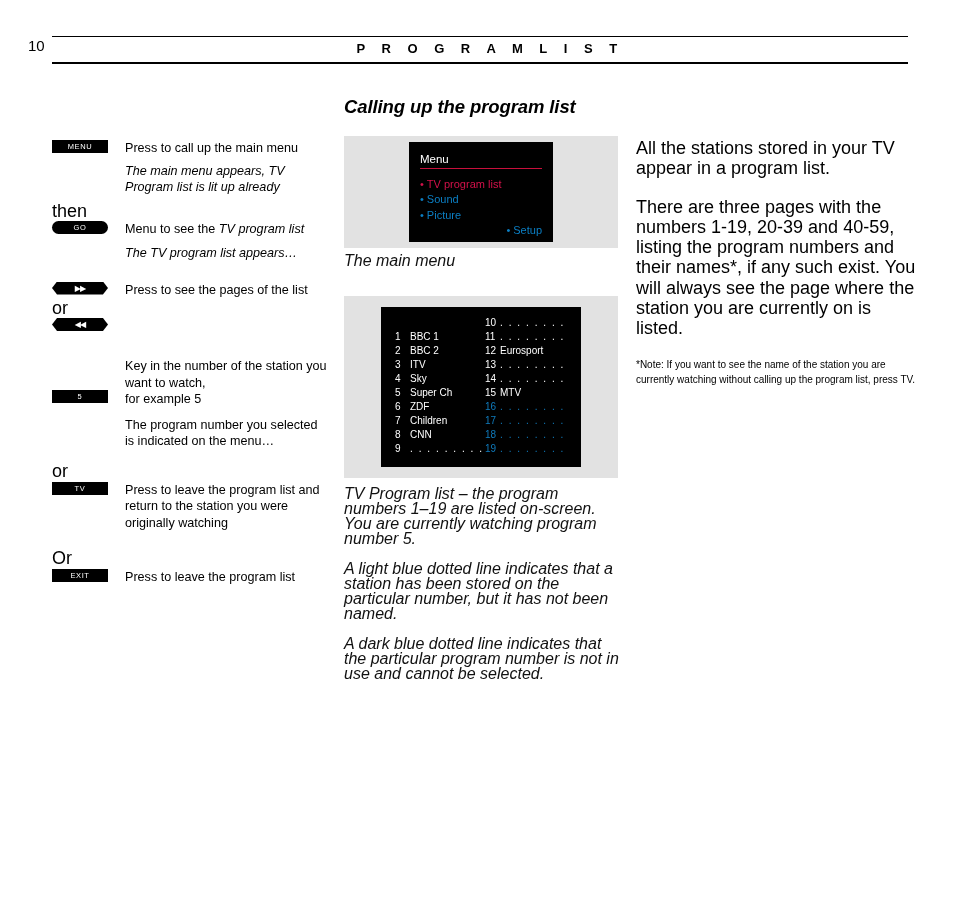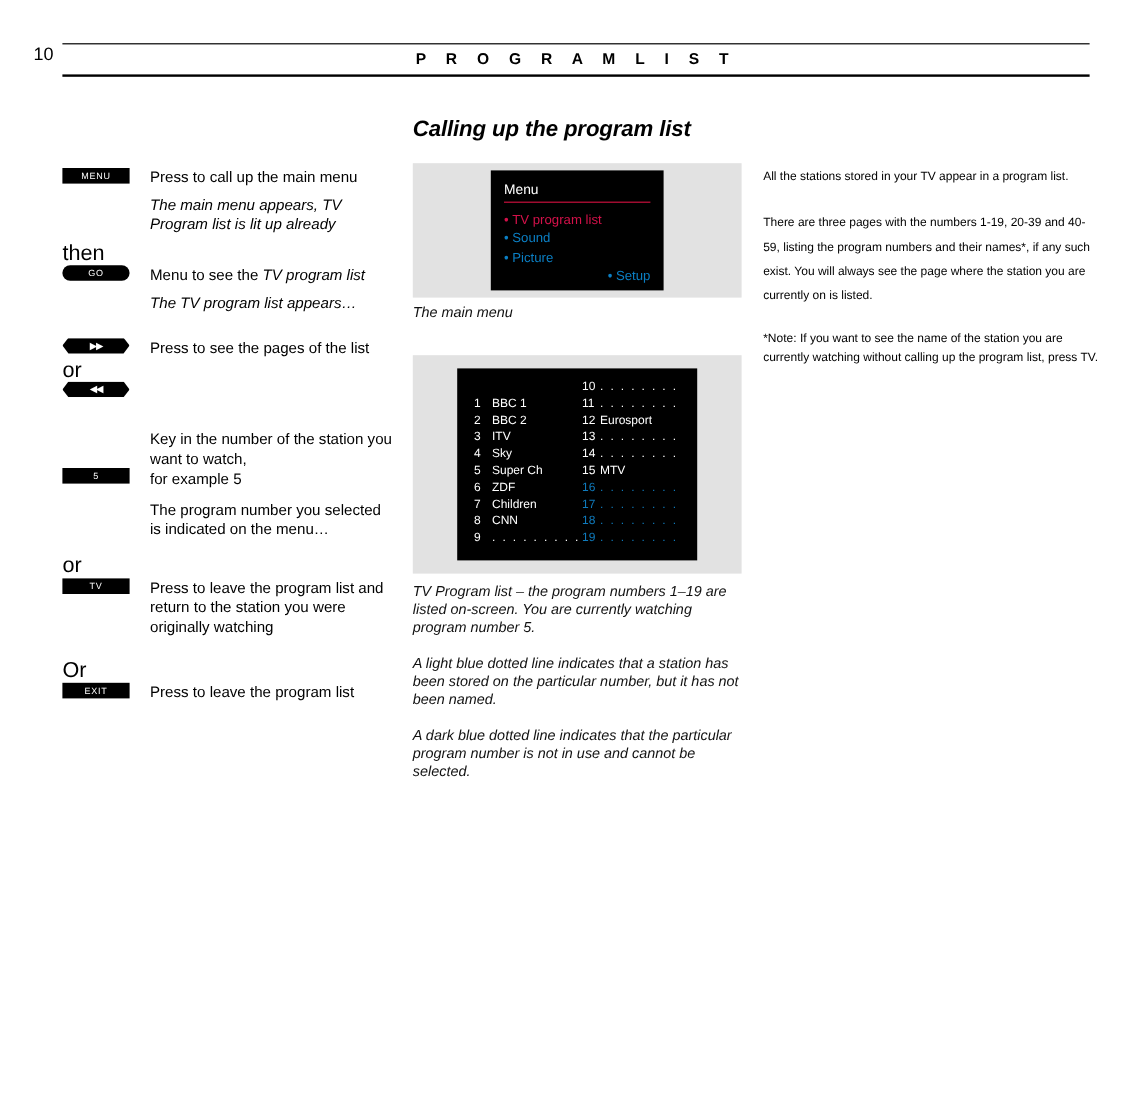--- a/index.html
+++ b/index.html
@@ -39,21 +39,21 @@
     background: #000;
   }
   .rule-bottom {
     position: absolute;
     left: 0; top: 26px;
     width: 100%; height: 2px;
     background: #000;
   }
   .header-title {
     position: absolute;
-    left: 0; top: 5px;
+    left: 10px; top: 5px;
     width: 100%;
     text-align: center;
     font-size: 13px;
     font-weight: bold;
     letter-spacing: 6.5px;
     color: #000;
   }
 
   
   .col-left {
@@ -157,21 +157,21 @@
     align-items: center;
     justify-content: center;
   }
   .fig-frame--menu {
     height: 112px;
   }
   .fig-frame--list {
     height: 182px;
   }
   .fig-caption {
-    font-size: 12px;
+    font-size: 16px;
     font-style: italic;
     line-height: 15px;
     color: #111;
     margin-top: 5px;
   }
 
   
   .tv-menu {
     background: #000000;
     width: 144px;
@@ -233,21 +233,21 @@
   }
   .tv-row.dim {
     color: #0f7bbd;
   }
   .dots {
     letter-spacing: 1.55px;
   }
 
   
   .body-para {
-    font-size: 10px;
+    font-size: 18px;
     line-height: 20.3px;
     color: #000;
     margin: 0 0 18px 0;
   }
   .note-para {
     font-size: 10px;
     line-height: 15.2px;
     color: #000;
     margin: 0;
   }

